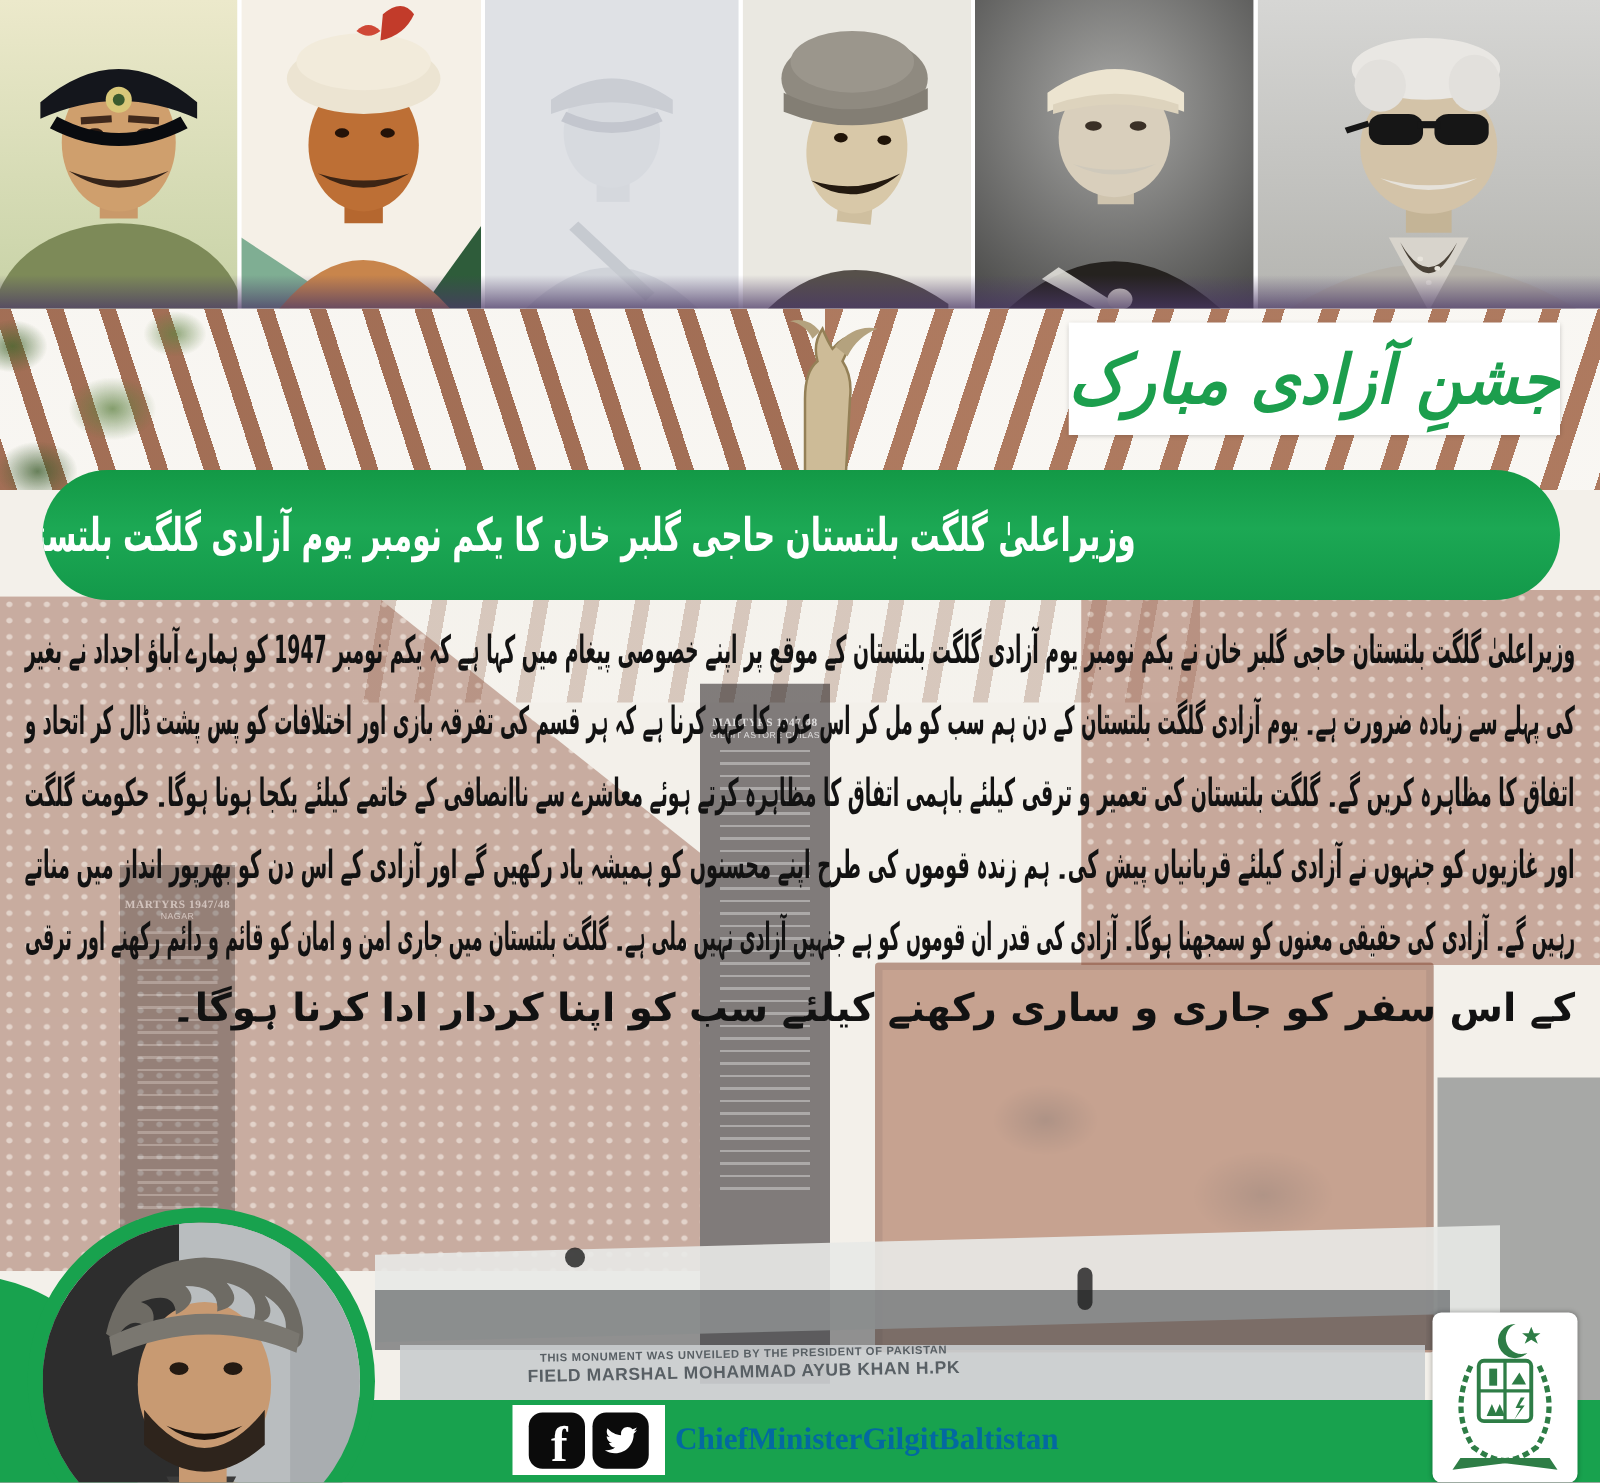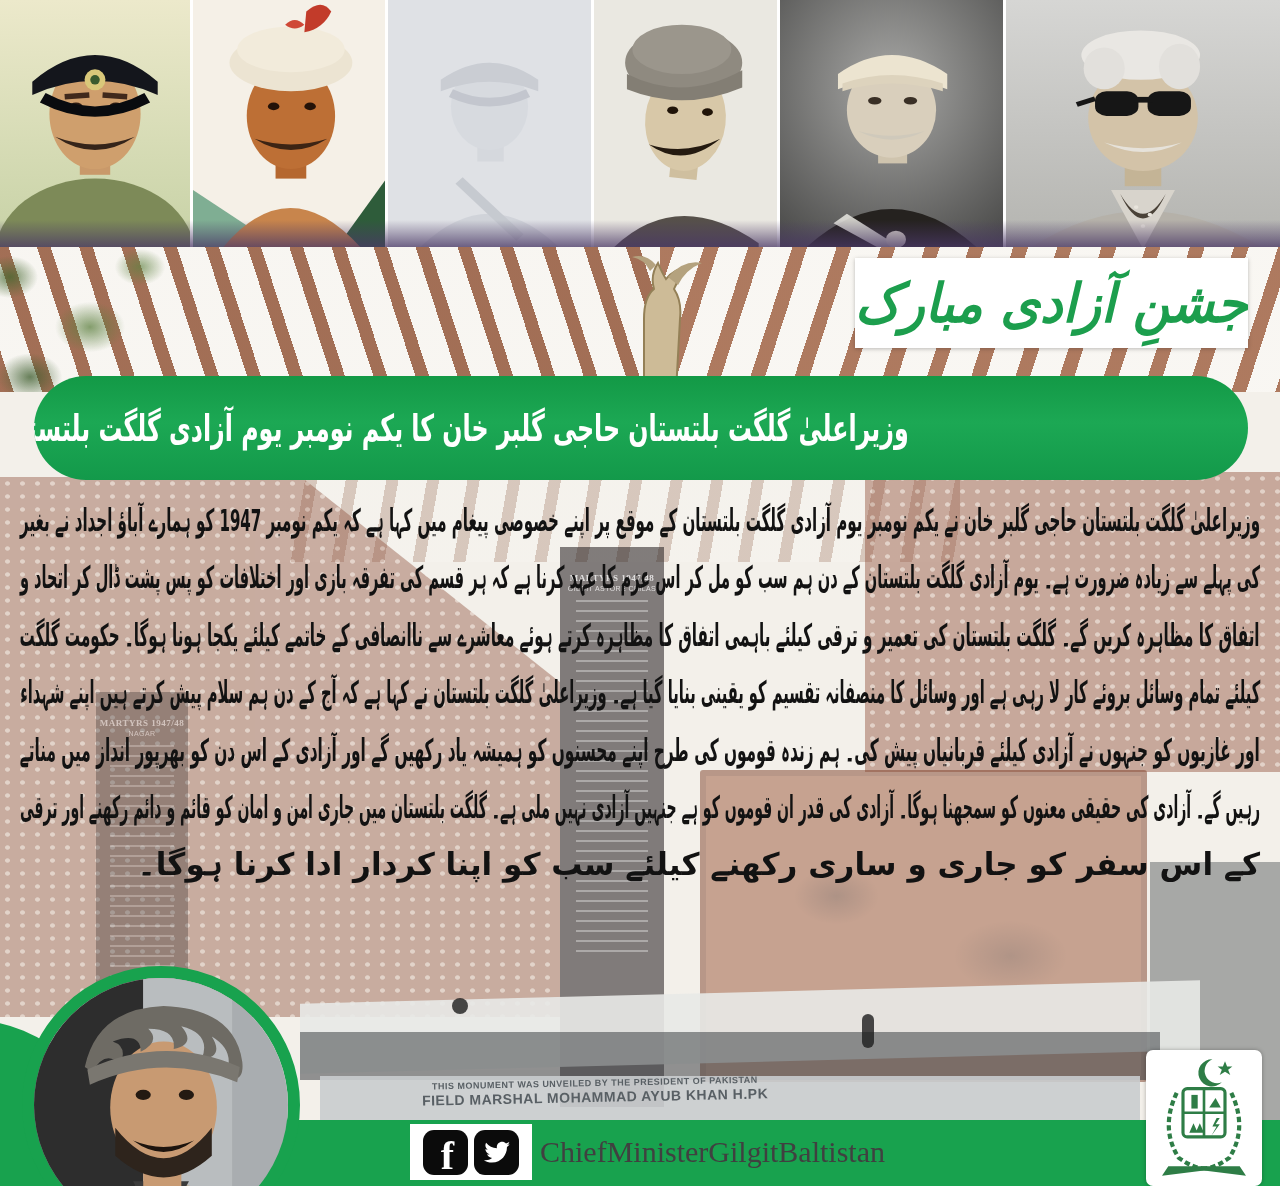--- a/index.html
+++ b/index.html
@@ -80,22 +80,22 @@
 
   
   .bottom-bar{position:absolute;left:0;top:1120px;width:1280px;height:66px;background:#18a24e;z-index:6;}
   .social-box{position:absolute;left:410px;top:1124px;width:122px;height:56px;background:#fff;z-index:7;
       display:flex;align-items:center;justify-content:center;gap:6px;}
   .soc-ic{width:45px;height:45px;background:#0b0b0b;border-radius:11px;position:relative;display:flex;
       align-items:center;justify-content:center;}
   .fb-f{color:#fff;font-family:"Liberation Serif",serif;font-weight:bold;font-size:40px;line-height:40px;
       position:relative;top:4px;left:2px;}
   .handle{position:absolute;left:540px;top:1120px;height:66px;line-height:64px;z-index:7;width:600px;overflow:hidden;}
-  .handle span{display:inline-block;white-space:nowrap;color:#404040;font-family:"Liberation Serif",serif;
-      font-weight:normal;font-size:30px;}
+  .handle span{display:inline-block;white-space:nowrap;color:#0369a1;font-family:"Liberation Serif",serif;
+      font-weight:bold;font-size:25px;}
 
   
   .green-corner{position:absolute;left:-70px;top:1020px;width:180px;height:200px;background:#18a24e;
       border-top-right-radius:140px;z-index:7;}
   .cm-circle{position:absolute;left:22px;top:966px;width:254px;height:254px;border-radius:50%;
       border:12px solid #18a24e;overflow:hidden;z-index:8;
       background:linear-gradient(100deg,#2b2b2b 0 36%,#b9bdbf 36% 68%,#989e a0 68%);}
   .cm-circle svg{display:block;width:100%;height:100%;}
 
   
@@ -265,21 +265,20 @@
     <div class="marble-band-dark"></div>
     <div class="marble-band-light"></div>
     <div class="prop" style="left:452px;top:606px;width:16px;height:16px"></div>
     <div class="prop" style="left:862px;top:622px;width:12px;height:34px;border-radius:6px"></div>
   </div>
 
   <div class="body-text">
     <div class="urdu-line"><span style="transform: scaleX(0.4859); transform-origin: right center;">وزیراعلیٰ گلگت بلتستان حاجی گلبر خان نے یکم نومبر یوم آزادی گلگت بلتستان کے موقع پر اپنے خصوصی پیغام میں کہا ہے کہ یکم نومبر <b class="digits">1947</b> کو ہمارے آباؤ اجداد نے بغیر</span></div>
     <div class="urdu-line"><span style="transform: scaleX(0.4699); transform-origin: right center;">کی پہلے سے زیادہ ضرورت ہے۔ یوم آزادی گلگت بلتستان کے دن ہم سب کو مل کر اس عزم کا عہد کرنا ہے کہ ہر قسم کی تفرقہ بازی اور اختلافات کو پس پشت ڈال کر اتحاد و</span></div>
     <div class="urdu-line"><span style="transform: scaleX(0.4896); transform-origin: right center;">اتفاق کا مظاہرہ کریں گے۔ گلگت بلتستان کی تعمیر و ترقی کیلئے باہمی اتفاق کا مظاہرہ کرتے ہوئے معاشرے سے ناانصافی کے خاتمے کیلئے یکجا ہونا ہوگا۔ حکومت گلگت</span></div>
-    <div class="urdu-line"><span style="transform: scaleX(0.4734); transform-origin: right center;">کیلئے تمام وسائل بروئے کار لا رہی ہے اور وسائل کا منصفانہ تقسیم کو یقینی بنایا گیا ہے۔ وزیراعلیٰ گلگت بلتستان نے کہا ہے کہ آج کے دن ہم سلام پیش کرتے ہیں اپنے شہداء</span></div>
     <div class="urdu-line"><span style="transform: scaleX(0.4947); transform-origin: right center;">اور غازیوں کو جنہوں نے آزادی کیلئے قربانیاں پیش کی۔ ہم زندہ قوموں کی طرح اپنے محسنوں کو ہمیشہ یاد رکھیں گے اور آزادی کے اس دن کو بھرپور انداز میں مناتے</span></div>
     <div class="urdu-line"><span style="transform: scaleX(0.4529); transform-origin: right center;">رہیں گے۔ آزادی کی حقیقی معنوں کو سمجھنا ہوگا۔ آزادی کی قدر ان قوموں کو ہے جنہیں آزادی نہیں ملی ہے۔ گلگت بلتستان میں جاری امن و امان کو قائم و دائم رکھنے اور ترقی</span></div>
     <div class="urdu-line"><span style="transform: scaleX(1); transform-origin: right center;">کے اس سفر کو جاری و ساری رکھنے کیلئے سب کو اپنا کردار ادا کرنا ہوگا۔</span></div>
   </div>
 
   <div class="plaque">
     <div class="p1">THIS MONUMENT WAS UNVEILED BY THE PRESIDENT OF PAKISTAN</div>
     <div class="p2">FIELD MARSHAL MOHAMMAD AYUB KHAN H.PK</div>
   </div>
 

